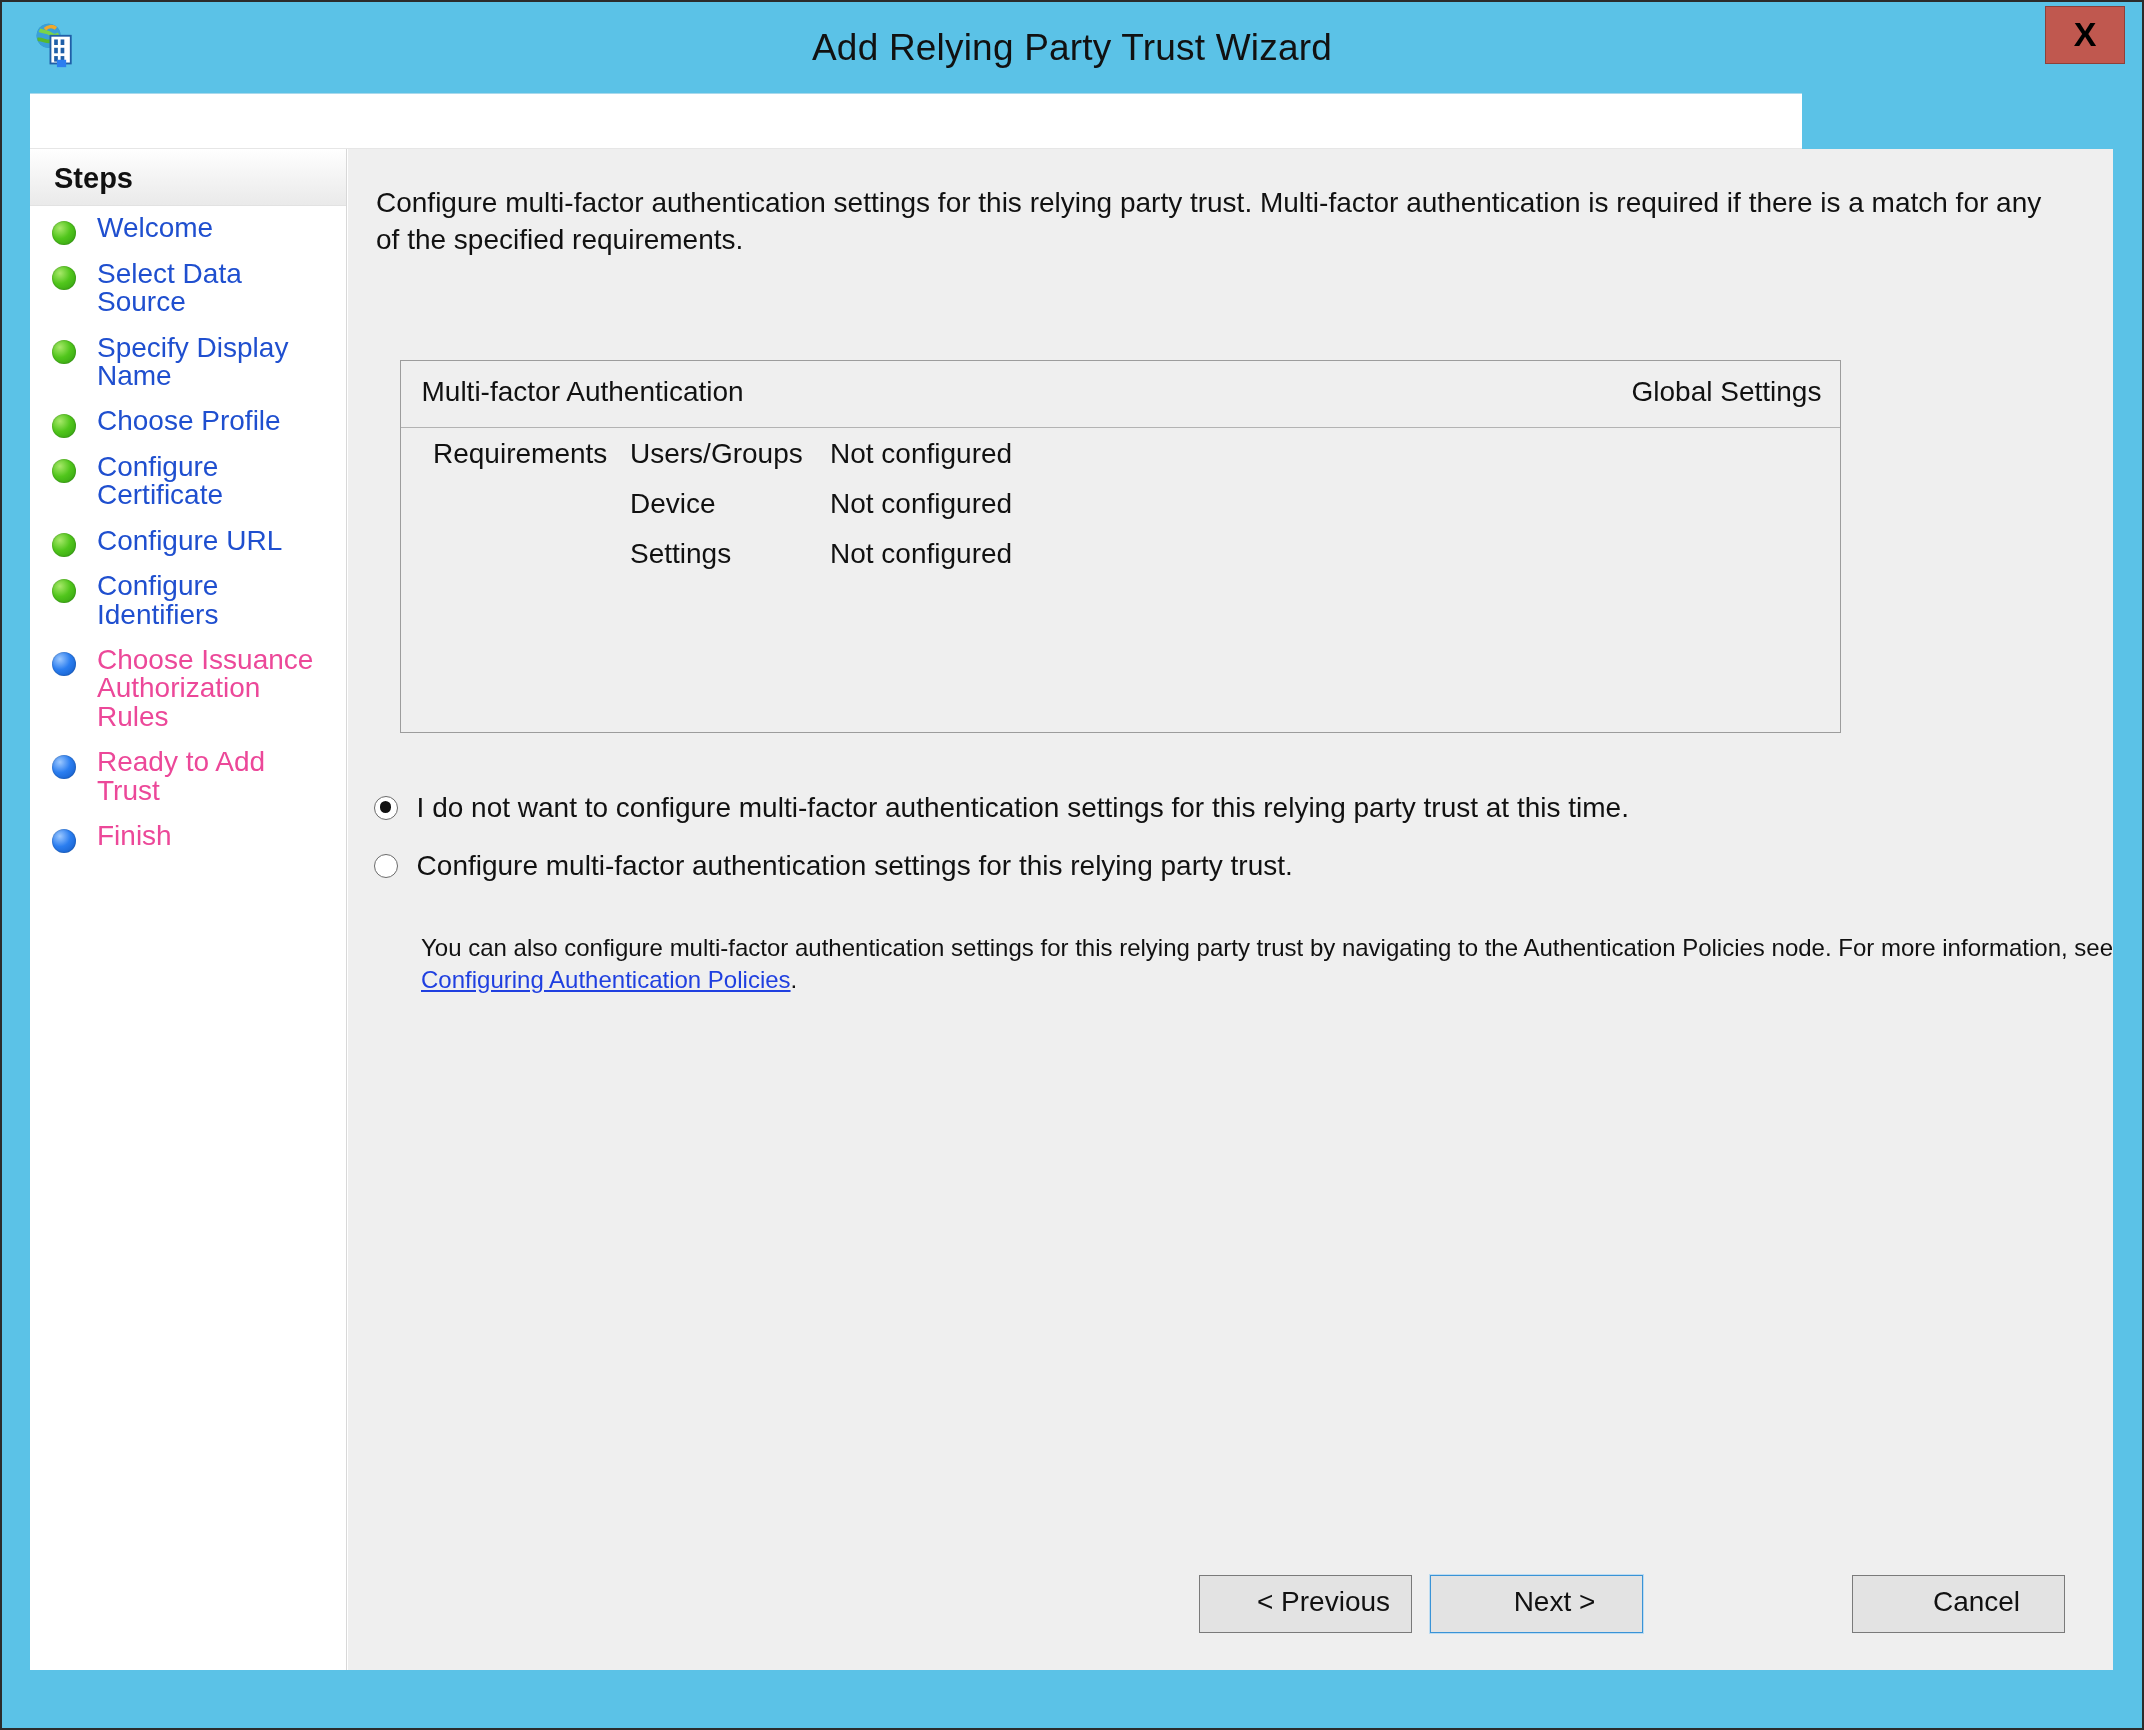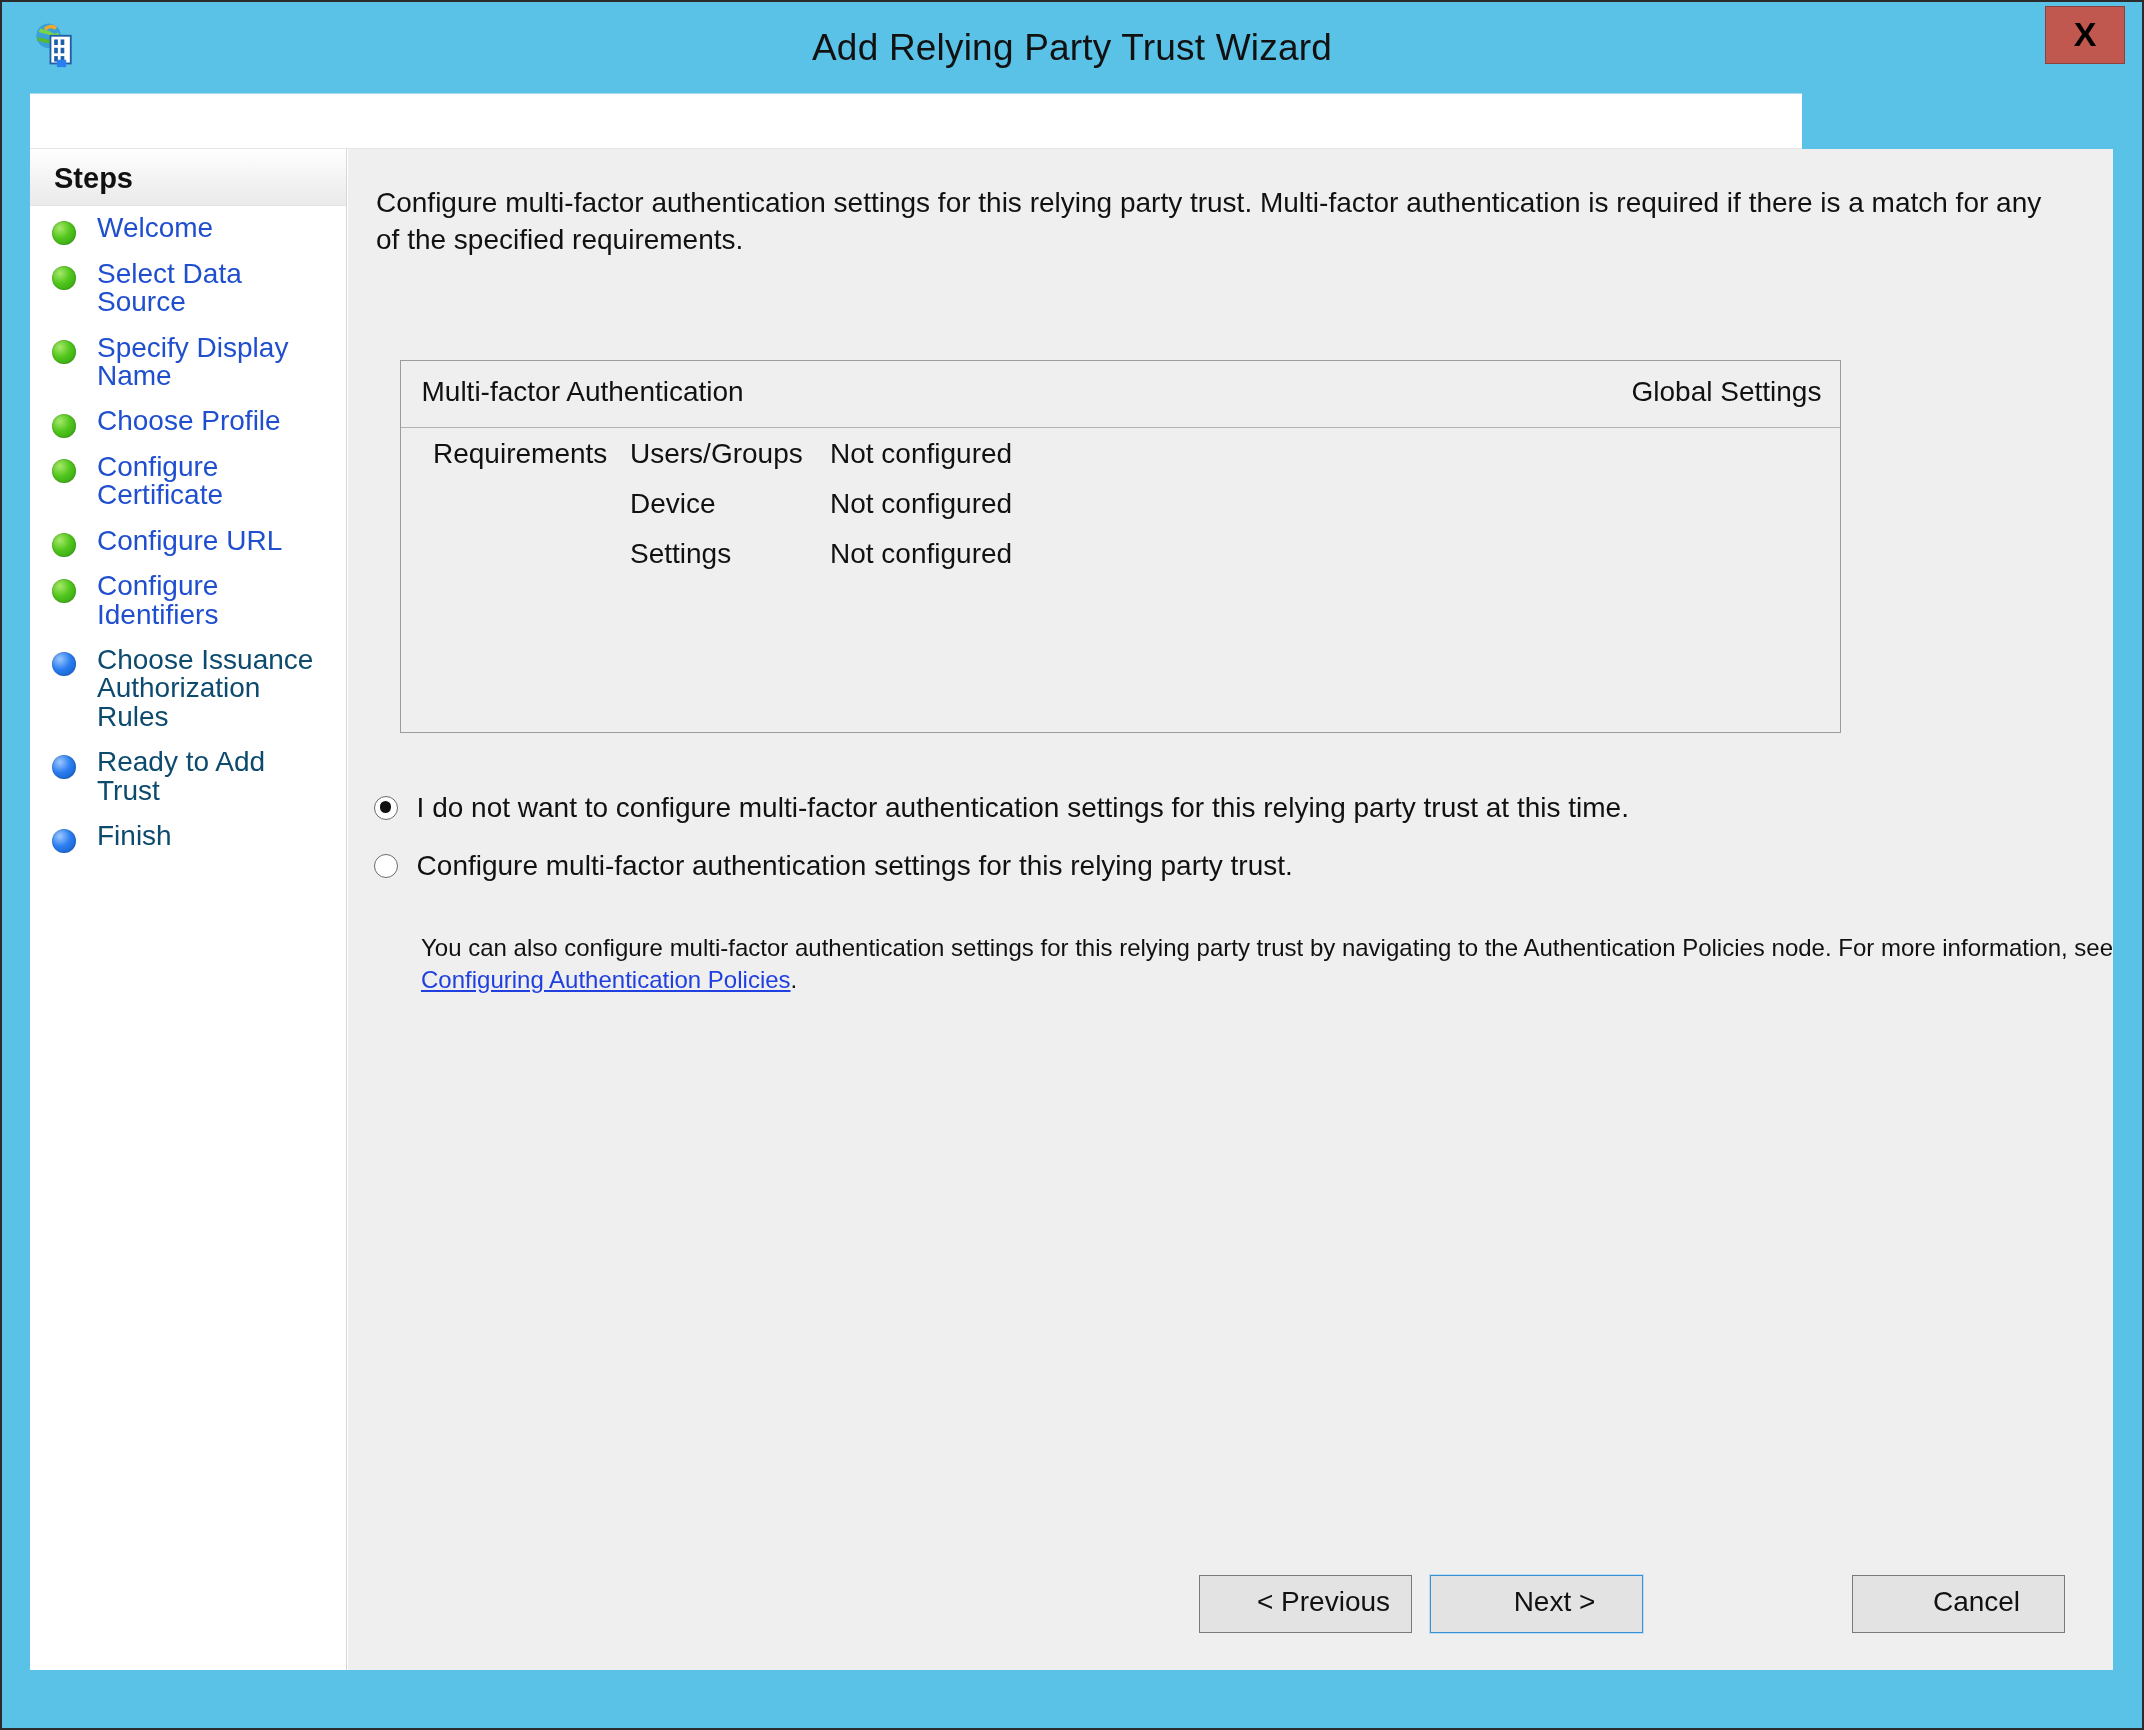--- a/index.html
+++ b/index.html
@@ -130,21 +130,21 @@
     border-radius: 50%;
   }
   .step.done .bullet {
     background: radial-gradient(circle at 33% 30%, #a8e86a 0%, #51c61c 45%, #2f9a10 100%);
     box-shadow: inset 0 0 1.9px rgba(0,0,0,.35);
   }
   .step.pending .bullet {
     background: radial-gradient(circle at 33% 30%, #9cc8ff 0%, #2b7ef0 45%, #1157c0 100%);
     box-shadow: inset 0 0 1.9px rgba(0,0,0,.35);
   }
-  .step.pending { color: #0c4a6e; }
+  .step.pending { color: #ec4899; }
   .step.current {
     color: #111111;
     background: #efefef;
   }
   .step.current .bullet {
     background: radial-gradient(circle at 33% 30%, #a8e86a 0%, #51c61c 45%, #2f9a10 100%);
     box-shadow: inset 0 0 1.9px rgba(0,0,0,.35);
   }
   .step .label { display: block; }
 

